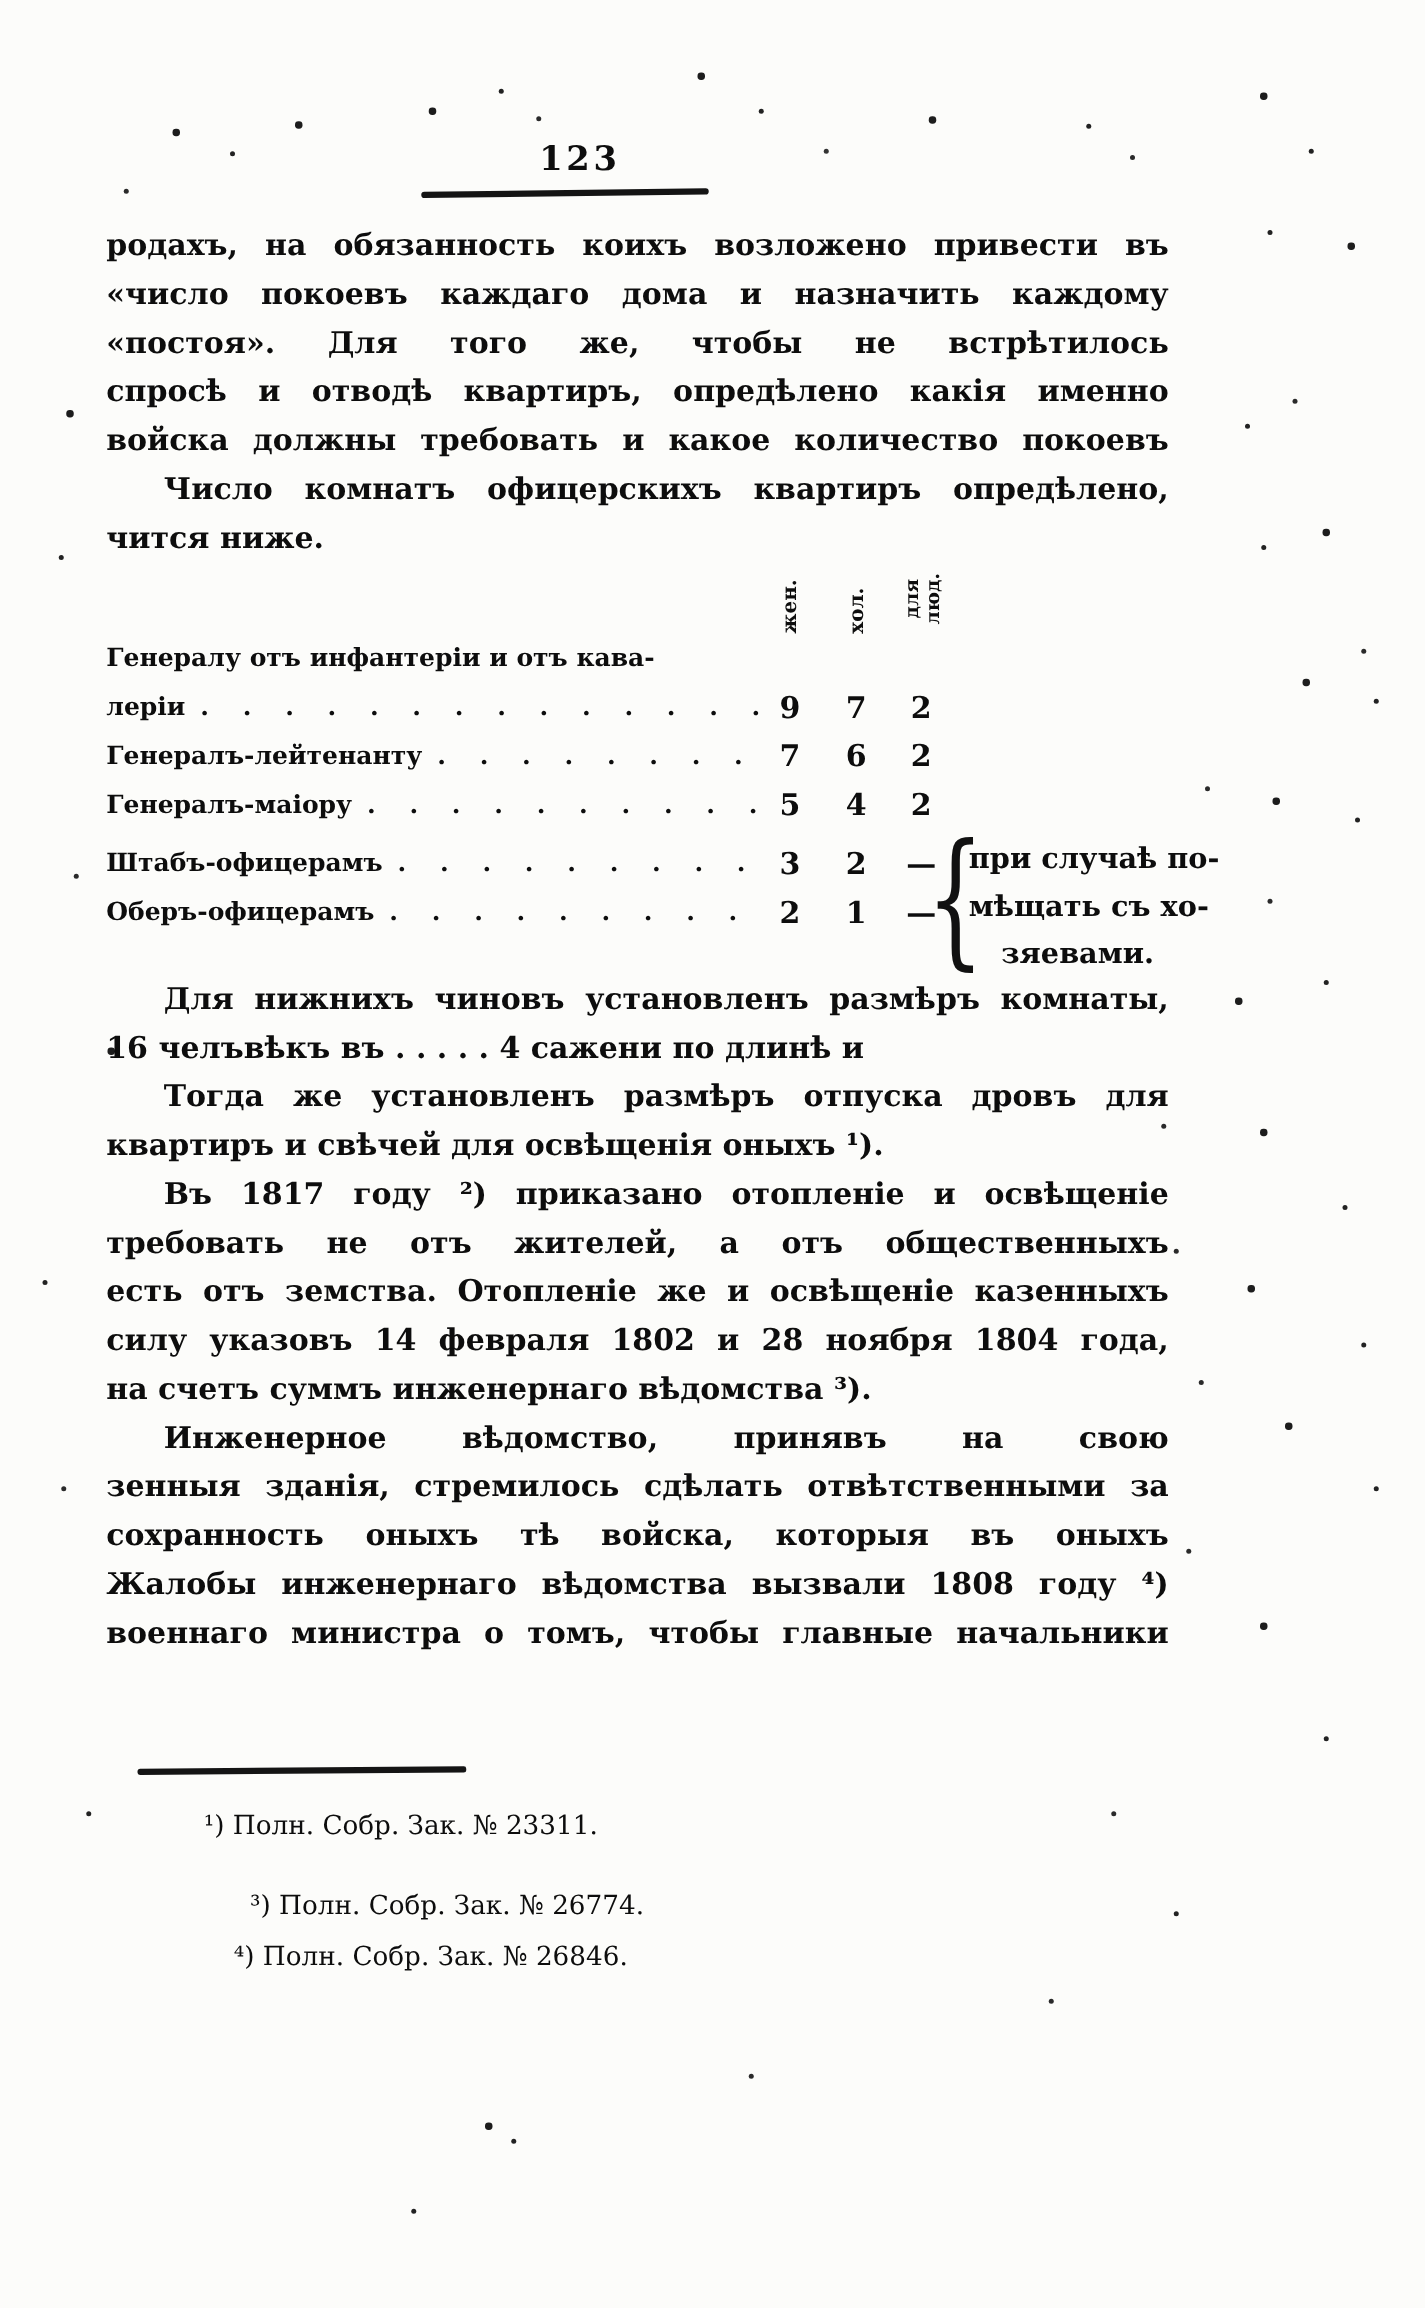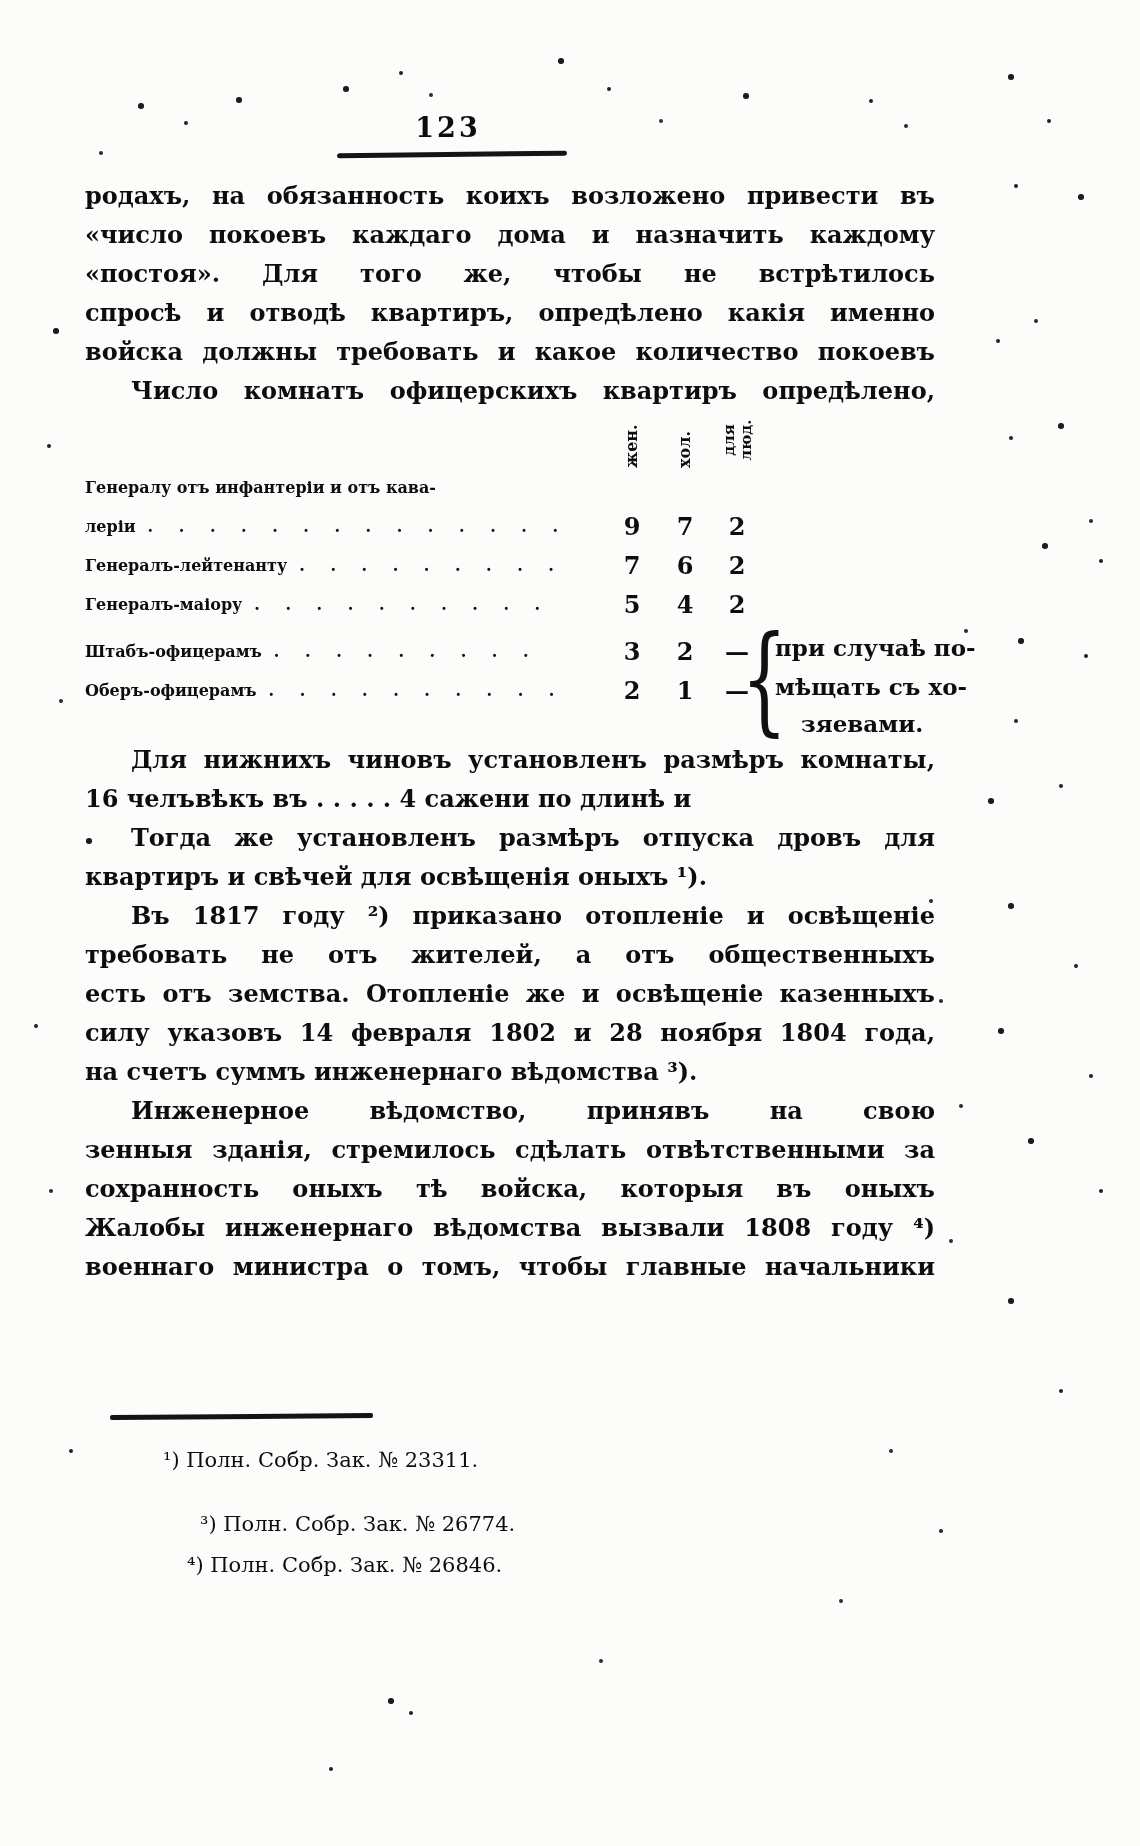--- a/index.html
+++ b/index.html
@@ -6,21 +6,21 @@
   .page{
     position:relative;
     width:1140px;height:1846px;
     background:#fcfcfa;
     font-family:"DejaVu Serif", serif;
     color:#0d0d0d;
     overflow:hidden;
   }
   
   .pageno{
-    position:absolute;top:112px;left:388px;width:120px;
+    position:absolute;top:112px;left:404px;width:120px;
     text-align:center;font-size:27px;font-weight:700;letter-spacing:3px;
   }
   .pagerule{
     position:absolute;top:152px;left:337px;width:230px;height:5px;
     background:#141414;border-radius:3px;transform:rotate(-0.7deg);
   }
   
   .textcol{position:absolute;left:85px;top:176px;width:850px;}
   .ln{
     height:39px;line-height:39px;font-size:24px;font-weight:700;
@@ -34,21 +34,21 @@
   .vh{
     position:absolute;font-size:16px;font-weight:700;line-height:18px;
     transform:rotate(-90deg);white-space:nowrap;
   }
   .vh1{left:519px;top:21px;width:56px;height:18px;}
   .vh2{left:572px;top:21px;width:56px;height:18px;}
   .vh3{left:627px;top:13px;width:52px;height:34px;font-size:15px;line-height:17px;text-align:center;}
   .trow{position:absolute;left:0;width:850px;height:39px;line-height:39px;}
   .tlabel{
     position:absolute;left:0;top:0;width:525px;height:39px;
-    font-size:16px;font-weight:700;white-space:nowrap;overflow:hidden;
+    font-size:20px;font-weight:700;white-space:nowrap;overflow:hidden;
   }
   .dots{word-spacing:18px;letter-spacing:1px;margin-left:12px;font-weight:700;}
   .ncell{
     position:absolute;top:0;width:44px;height:39px;text-align:center;
     font-size:24px;font-weight:700;
   }
   .n1{left:525px;} .n2{left:578px;} .n3{left:630px;}
   .brace{
     position:absolute;left:656px;top:210px;height:120px;
     font-size:118px;line-height:118px;font-weight:400;color:#111;
@@ -105,20 +105,21 @@
   <div class="pagerule"></div>
 
   <div class="textcol">
 
     <div class="ln j">родахъ, на обязанность коихъ возложено привести въ извѣстность</div>
     <div class="ln j">«число покоевъ каждаго дома и назначить каждому очередь для</div>
     <div class="ln j">«постоя». Для того же, чтобы не встрѣтилось недоразумѣній при</div>
     <div class="ln j">спросѣ и отводѣ квартиръ, опредѣлено какія именно помѣщенія</div>
     <div class="ln j">войска должны требовать и какое количество покоевъ отводить</div>
     <div class="ln j ind">Число комнатъ офицерскихъ квартиръ опредѣлено, какъ зна-</div>
+    <div class="ln">чится ниже.</div>
 
     <div class="tbl">
 
       <div class="vh vh1">жен.</div>
       <div class="vh vh2">хол.</div>
       <div class="vh vh3">
         <div>для</div>
         <div>люд.</div>
       </div>
 

